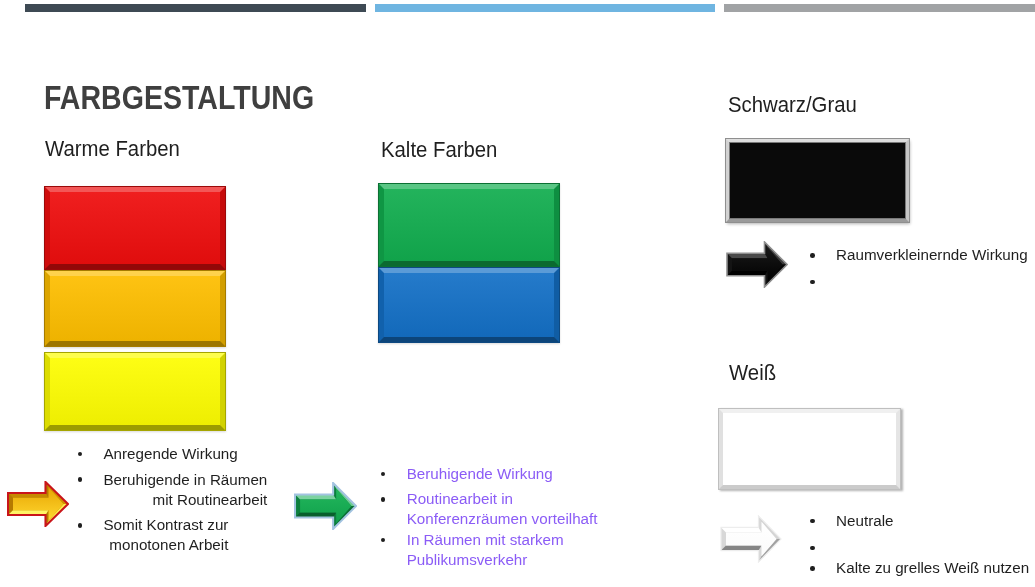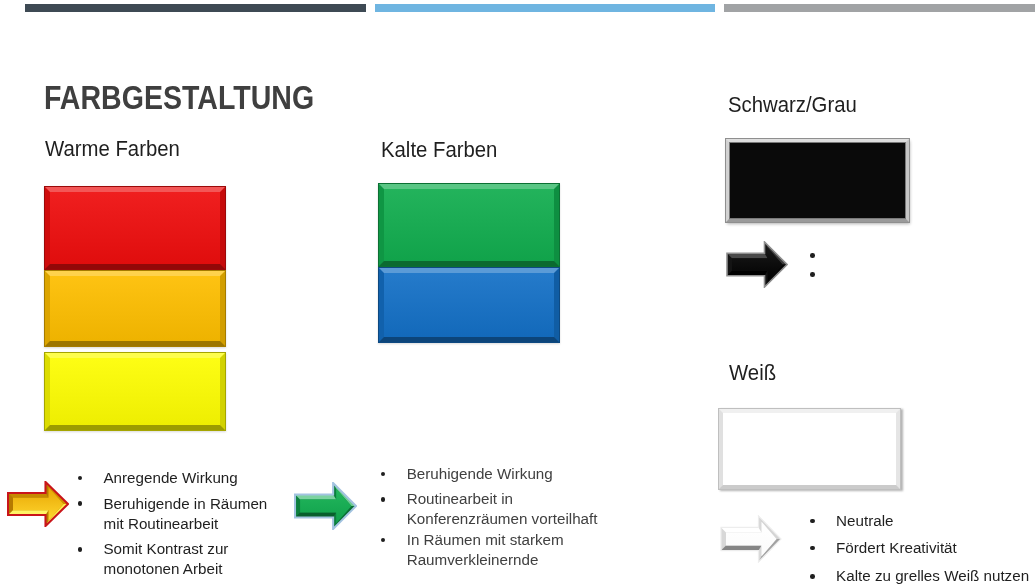--- a/index.html
+++ b/index.html
@@ -98,21 +98,21 @@
   }
   .blist .item { display: flex; margin-top: 5.3px; }
   .blist .item:first-child { margin-top: 0; }
   .dot {
     flex: 0 0 auto;
     width: 4.6px; height: 4.6px; border-radius: 50%;
     margin-top: 7.9px;
   }
   .blist .txt { margin-left: 21.4px; white-space: pre-line; }
 
-  .l-warm { left: 77.5px; top: 468px; }
+  .l-warm { left: 77.5px; top: 444px; text-align: right; }
   .l-cold { left: 380.7px; top: 463.9px; line-height: 19.8px; }
   .l-cold .i2 { margin-top: 5.5px; }
   .l-cold .i3 { margin-top: 1.1px; }
   .l-dark { left: 810.1px; top: 245.4px; }
   .l-dark .item { margin-top: 6.2px; }
   .l-dark .item:first-child { margin-top: 0; }
   .l-weiss { left: 810.1px; top: 510.9px; }
   .l-weiss .item { margin-top: 6.6px; }
   .l-weiss .item:nth-child(3) { margin-top: 8.2px; }
   .l-weiss .item:first-child { margin-top: 0; }
@@ -233,52 +233,52 @@
     <span class="txt">Beruhigende in Räumen
 mit Routinearbeit</span>
   </div>
   <div class="item">
     <span class="dot" style="background: rgb(31, 31, 31);"></span>
     <span class="txt">Somit Kontrast zur
 monotonen Arbeit</span>
   </div>
 </div>
 
-<div class="blist l-cold" style="color: #404040;">
+<div class="blist l-cold" style="color: #8b5cf6;">
   <div class="item">
     <span class="dot" style="background: rgb(31, 31, 31);"></span>
     <span class="txt">Beruhigende Wirkung</span>
   </div>
   <div class="item i2">
     <span class="dot" style="background: rgb(31, 31, 31);"></span>
     <span class="txt">Routinearbeit in
 Konferenzräumen vorteilhaft</span>
   </div>
   <div class="item i3">
     <span class="dot" style="background: rgb(31, 31, 31);"></span>
     <span class="txt">In Räumen mit starkem
-Raumverkleinernde</span>
+Publikumsverkehr</span>
   </div>
 </div>
 
 <div class="blist l-dark" style="color: rgb(31, 31, 31);">
   <div class="item">
     <span class="dot" style="background: rgb(31, 31, 31);"></span>
+    <span class="txt">Raumverkleinernde Wirkung</span>
   </div>
   <div class="item">
     <span class="dot" style="background: rgb(31, 31, 31);"></span>
   </div>
 </div>
 
 <div class="blist l-weiss" style="color: rgb(31, 31, 31);">
   <div class="item">
     <span class="dot" style="background: rgb(31, 31, 31);"></span>
     <span class="txt">Neutrale</span>
   </div>
   <div class="item">
     <span class="dot" style="background: rgb(31, 31, 31);"></span>
-    <span class="txt">Fördert Kreativität</span>
   </div>
   <div class="item">
     <span class="dot" style="background: rgb(31, 31, 31);"></span>
     <span class="txt">Kalte zu grelles Weiß nutzen</span>
   </div>
 </div>
 
 </body></html>

